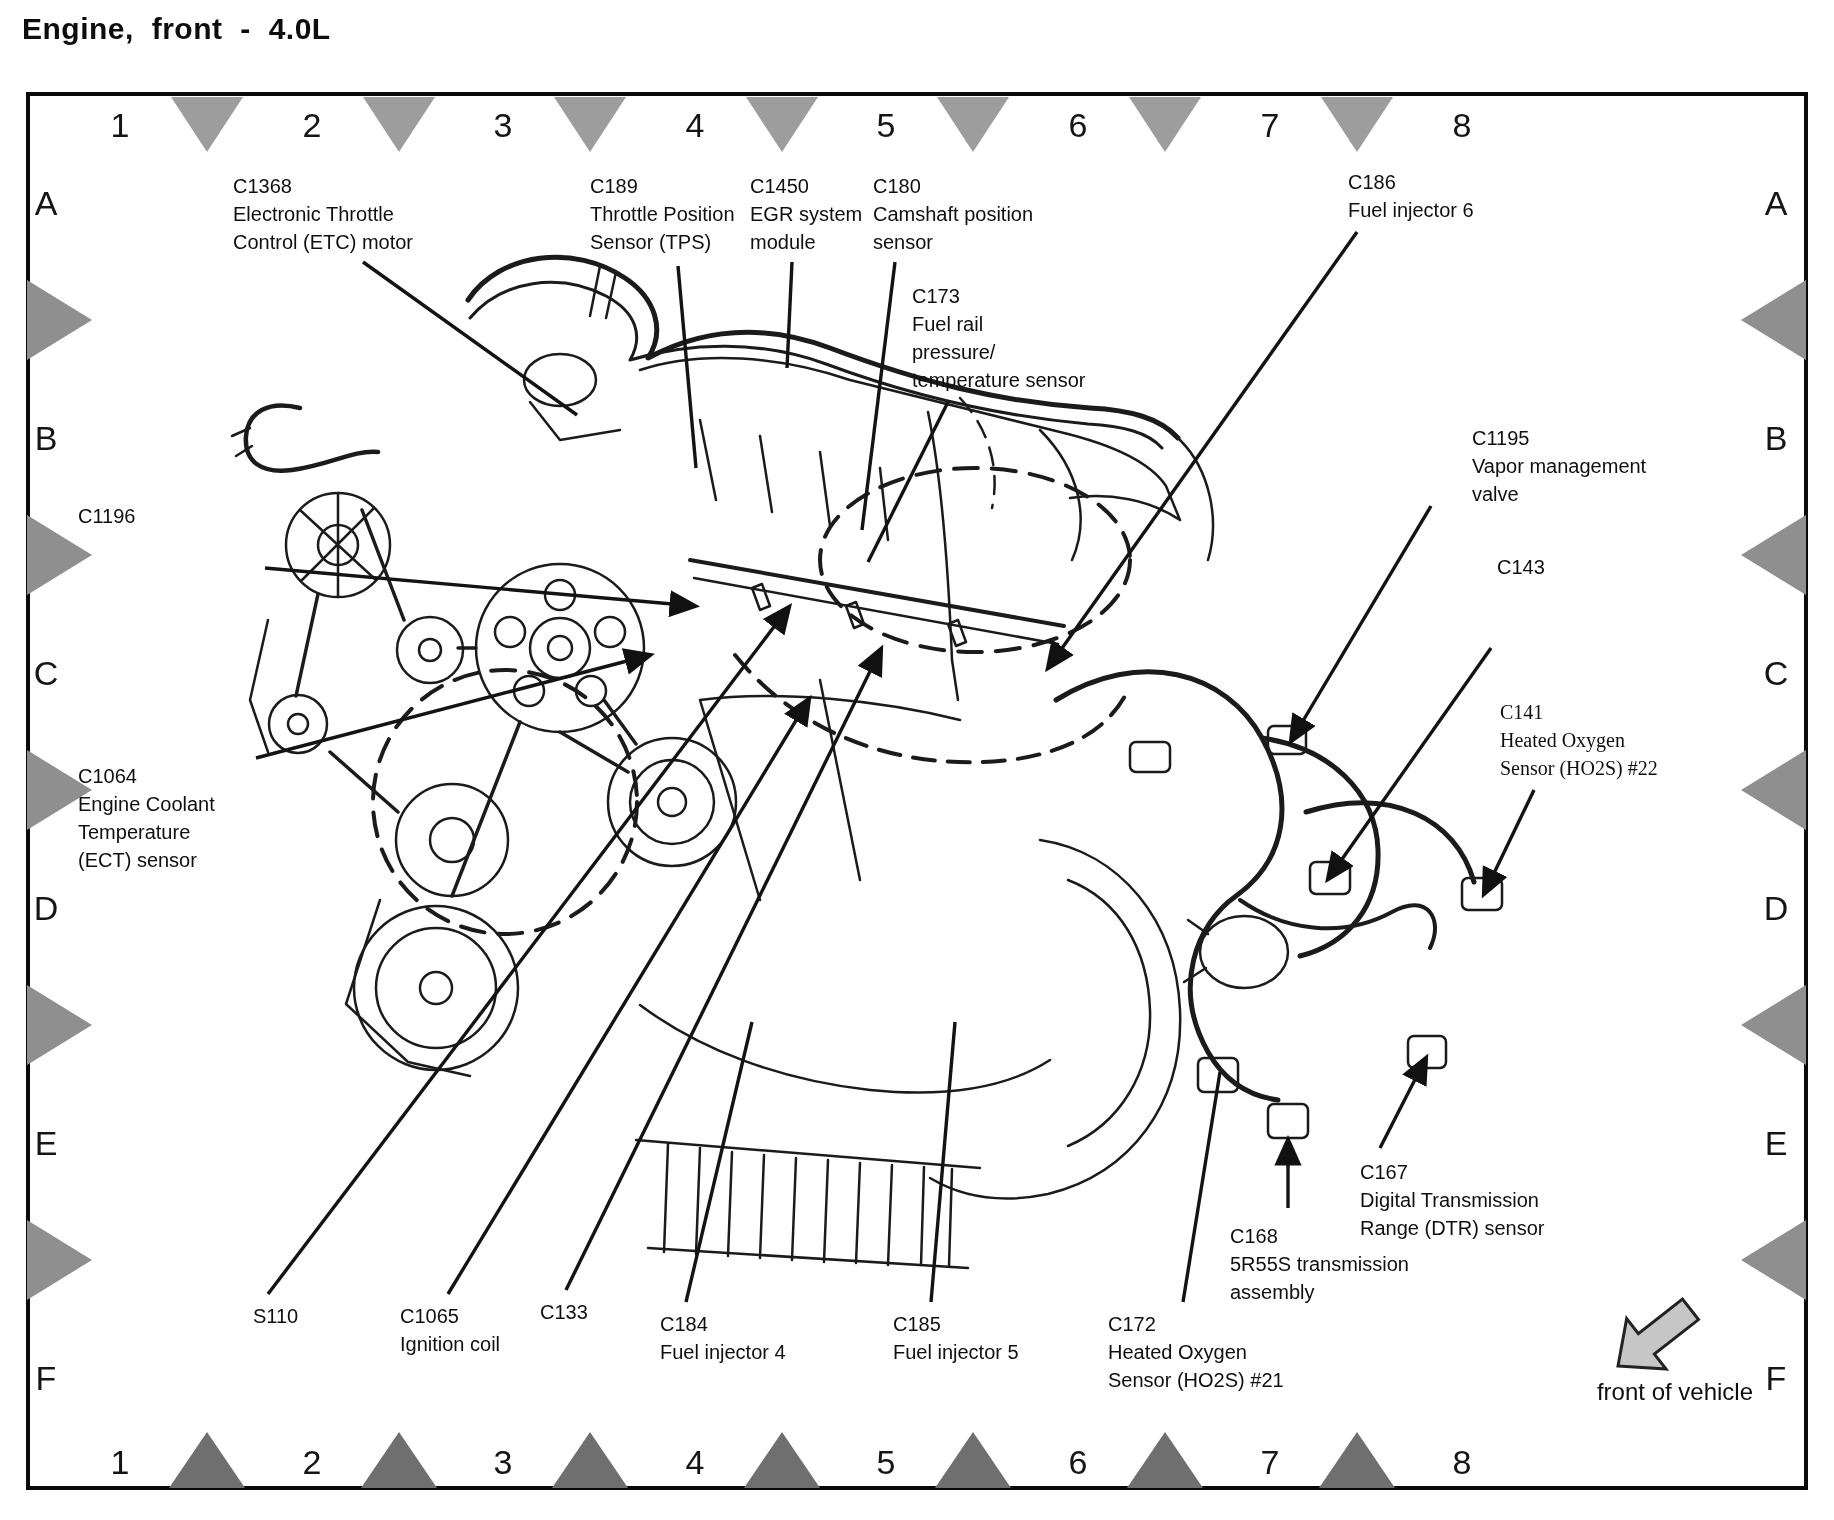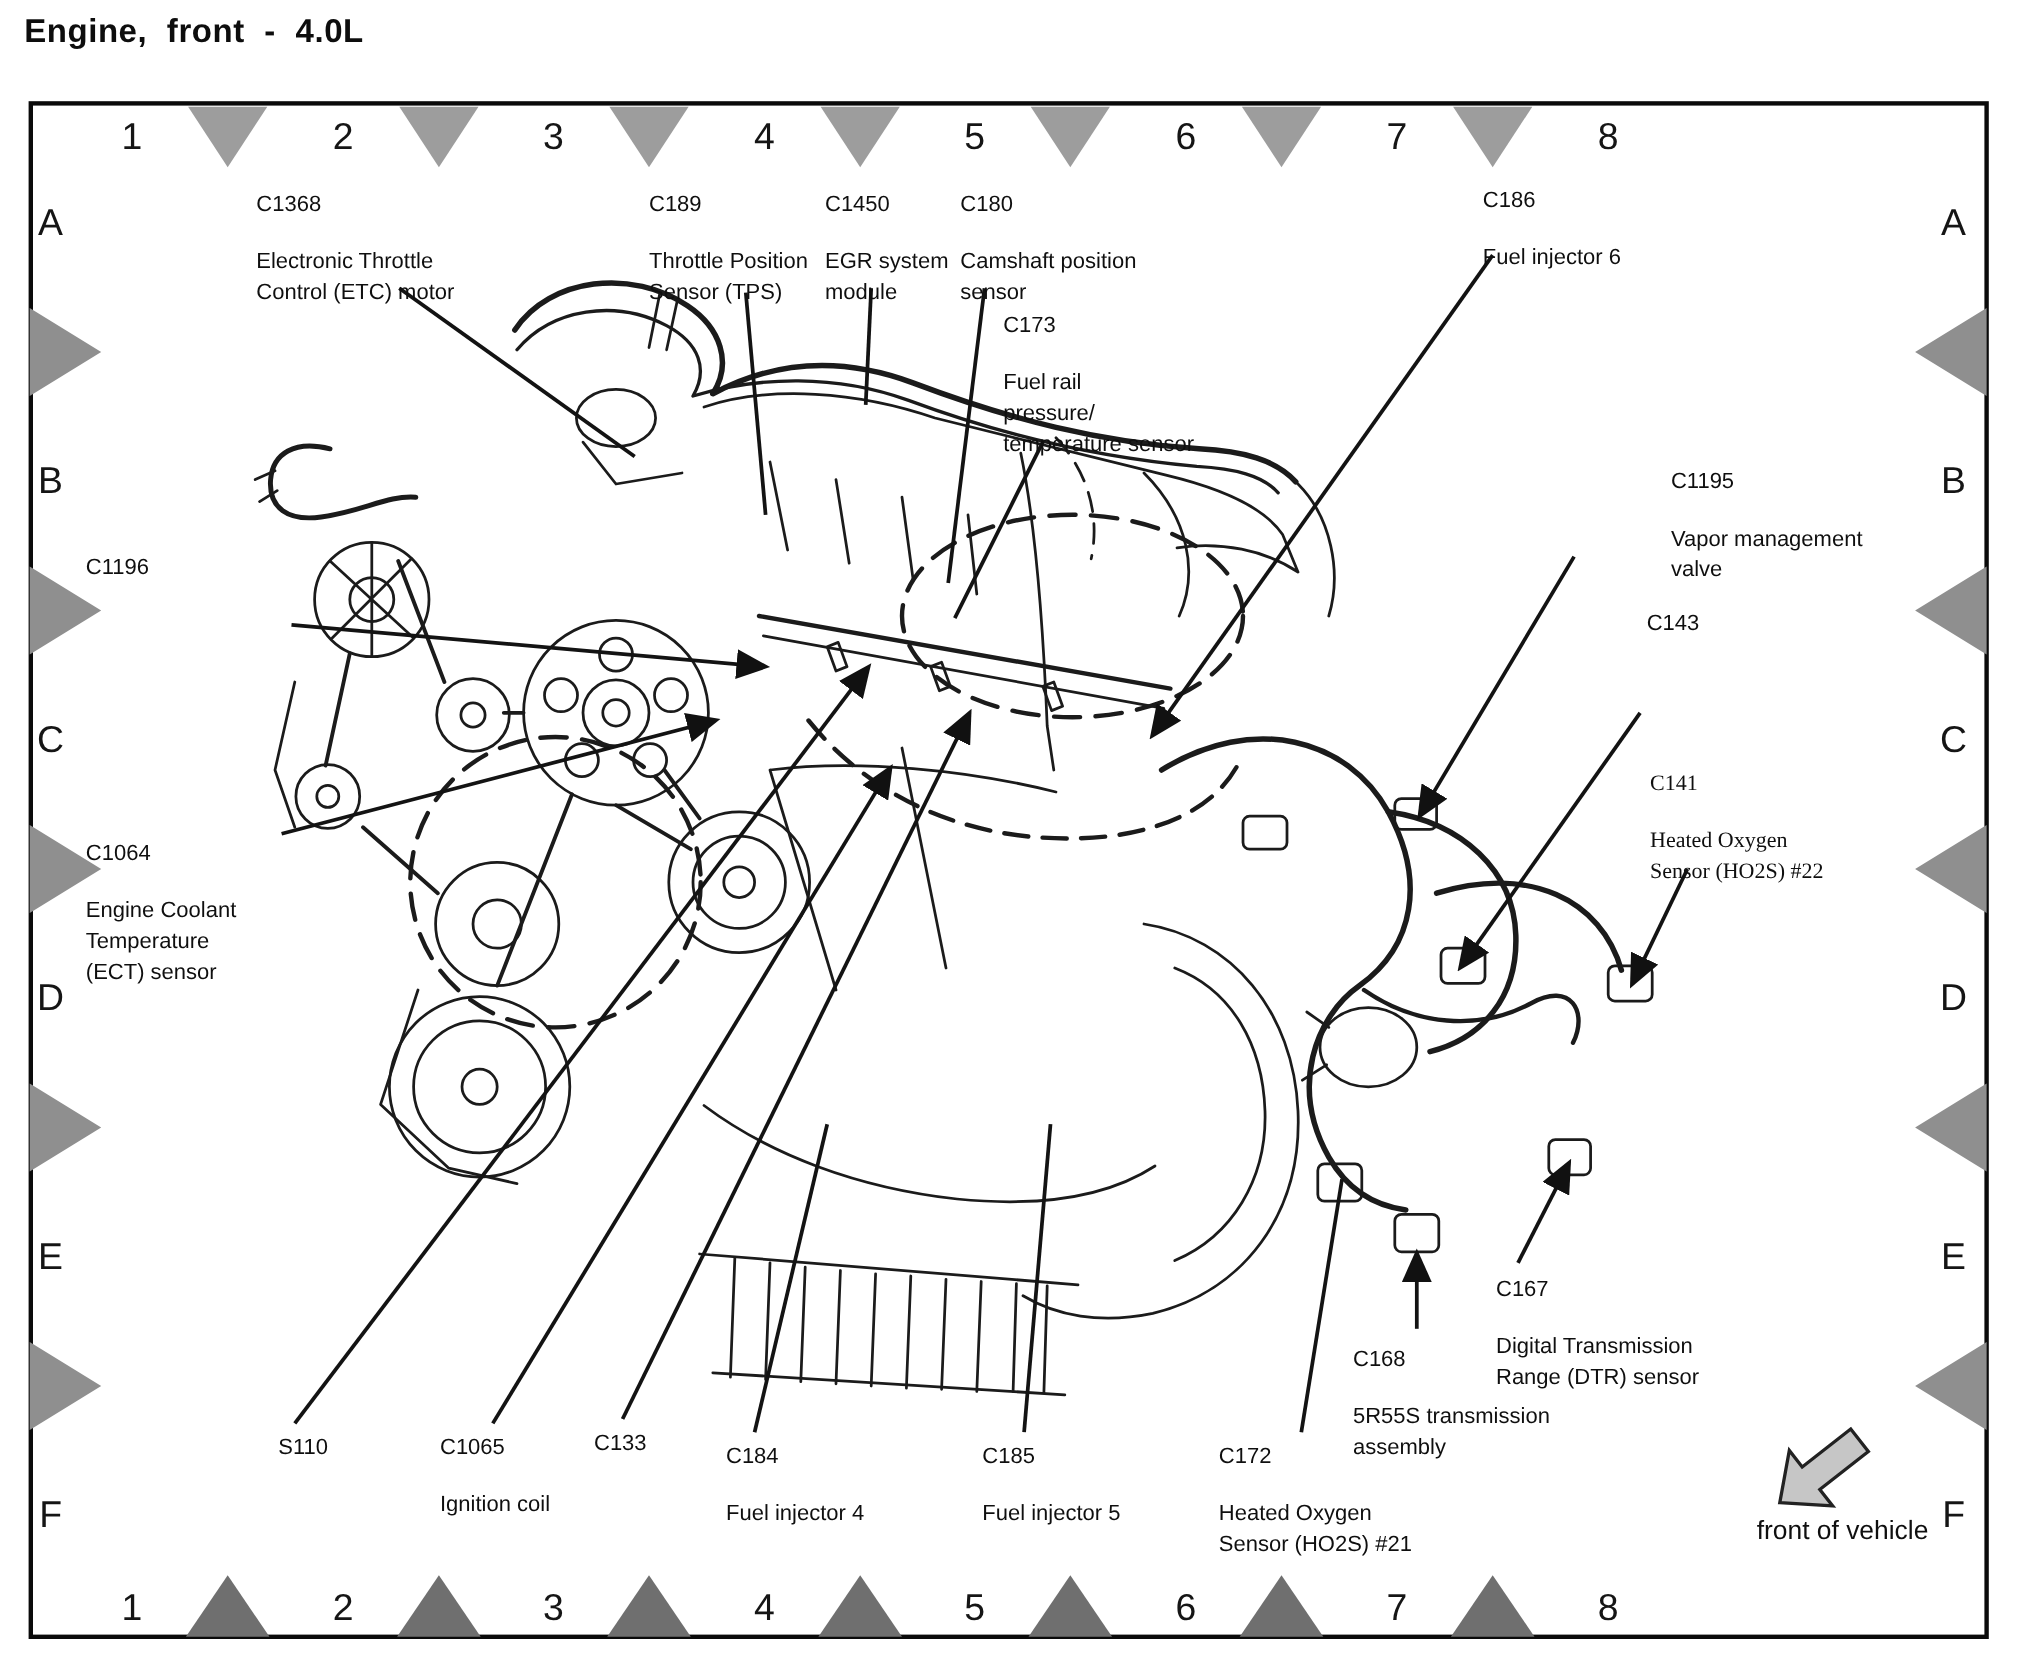--- a/index.html
+++ b/index.html
@@ -7,21 +7,21 @@
         font-family:"Liberation Sans", sans-serif;color:#111;}
   #page-title{position:absolute;left:22px;top:12px;font-size:30px;font-weight:700;
         letter-spacing:.5px;word-spacing:9px;color:#0d0d0d;}
   #diagram-frame{position:absolute;left:26px;top:92px;width:1782px;height:1398px;
         border:4px solid #0a0a0a;box-sizing:border-box;}
   svg#overlay{position:absolute;left:0;top:0;width:1834px;height:1520px;}
   .grid-num{position:absolute;transform:translate(-50%,-50%);font-size:34px;font-weight:400;color:#151515;}
   .grid-letter{position:absolute;transform:translate(-50%,-50%);font-size:34px;font-weight:400;color:#151515;}
   .callout{position:absolute;font-size:20px;line-height:28px;font-weight:400;color:#0f0f0f;white-space:pre-line;}
   .callout .c-code{display:block;}
-  .callout .c-name{display:block;margin-top:24px;}
+  .callout .c-name{display:block;}
   #front-arrow-label{position:absolute;transform:translate(-50%,0);font-size:24px;color:#0f0f0f;}
 </style>
 </head>
 <body>
 
 <div id="page">
 
   <div id="page-title">Engine, front - 4.0L</div>
 
   <div id="diagram-frame"></div>
@@ -189,21 +189,21 @@
       <div class="callout" style="left: 590px; top: 172px;"><span class="c-code">C189</span><span class="c-name">Throttle Position
 Sensor (TPS)</span></div>
       <div class="callout" style="left: 750px; top: 172px;"><span class="c-code">C1450</span><span class="c-name">EGR system
 module</span></div>
       <div class="callout" style="left: 873px; top: 172px;"><span class="c-code">C180</span><span class="c-name">Camshaft position
 sensor</span></div>
       <div class="callout" style="left: 912px; top: 282px;"><span class="c-code">C173</span><span class="c-name">Fuel rail
 pressure/
 temperature sensor</span></div>
       <div class="callout" style="left: 1348px; top: 168px;"><span class="c-code">C186</span><span class="c-name">Fuel injector 6</span></div>
-      <div class="callout" style="left: 1519px; top: 424px;"><span class="c-code">C1195</span><span class="c-name">Vapor management
+      <div class="callout" style="left: 1472px; top: 424px;"><span class="c-code">C1195</span><span class="c-name">Vapor management
 valve</span></div>
       <div class="callout" style="left: 1497px; top: 553px;"><span class="c-code">C143</span></div>
       <div class="callout" style="left: 1500px; top: 698px; font-family: Liberation Serif, serif;"><span class="c-code">C141</span><span class="c-name">Heated Oxygen
 Sensor (HO2S) #22</span></div>
       <div class="callout" style="left: 78px; top: 502px;"><span class="c-code">C1196</span></div>
       <div class="callout" style="left: 78px; top: 762px;"><span class="c-code">C1064</span><span class="c-name">Engine Coolant
 Temperature
 (ECT) sensor</span></div>
       <div class="callout" style="left: 253px; top: 1302px;"><span class="c-code">S110</span></div>
       <div class="callout" style="left: 400px; top: 1302px;"><span class="c-code">C1065</span><span class="c-name">Ignition coil</span></div>

